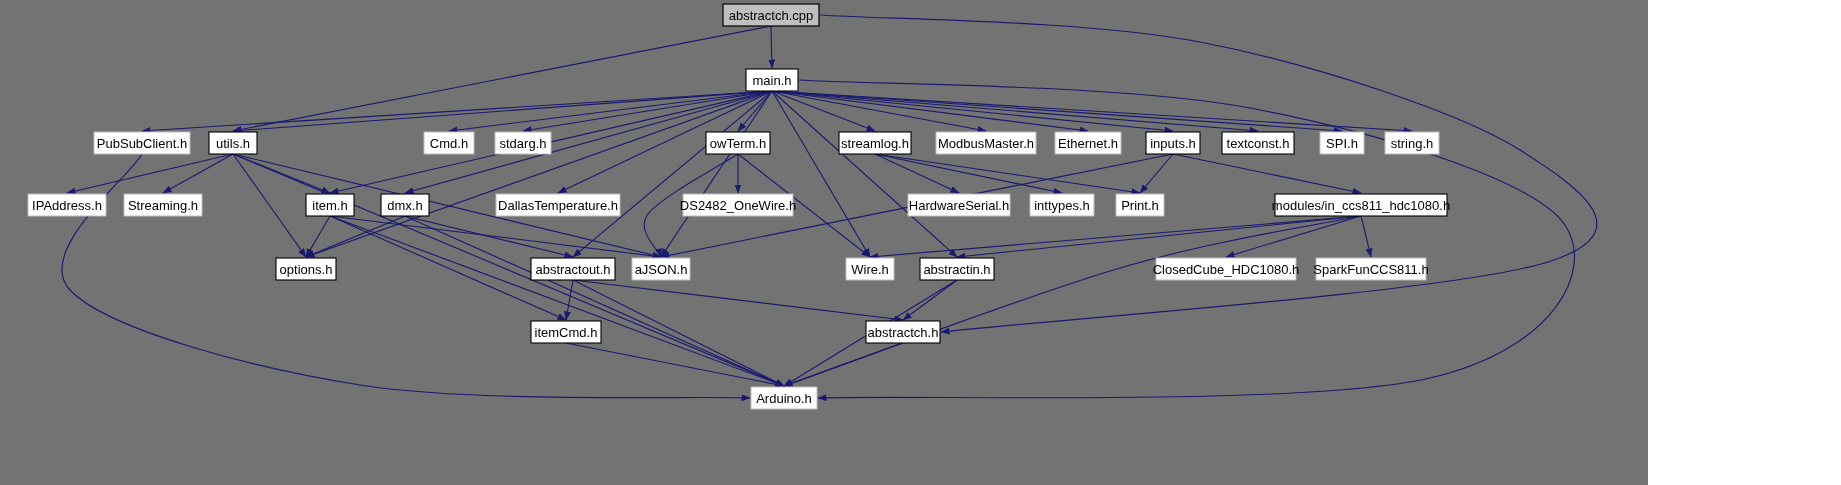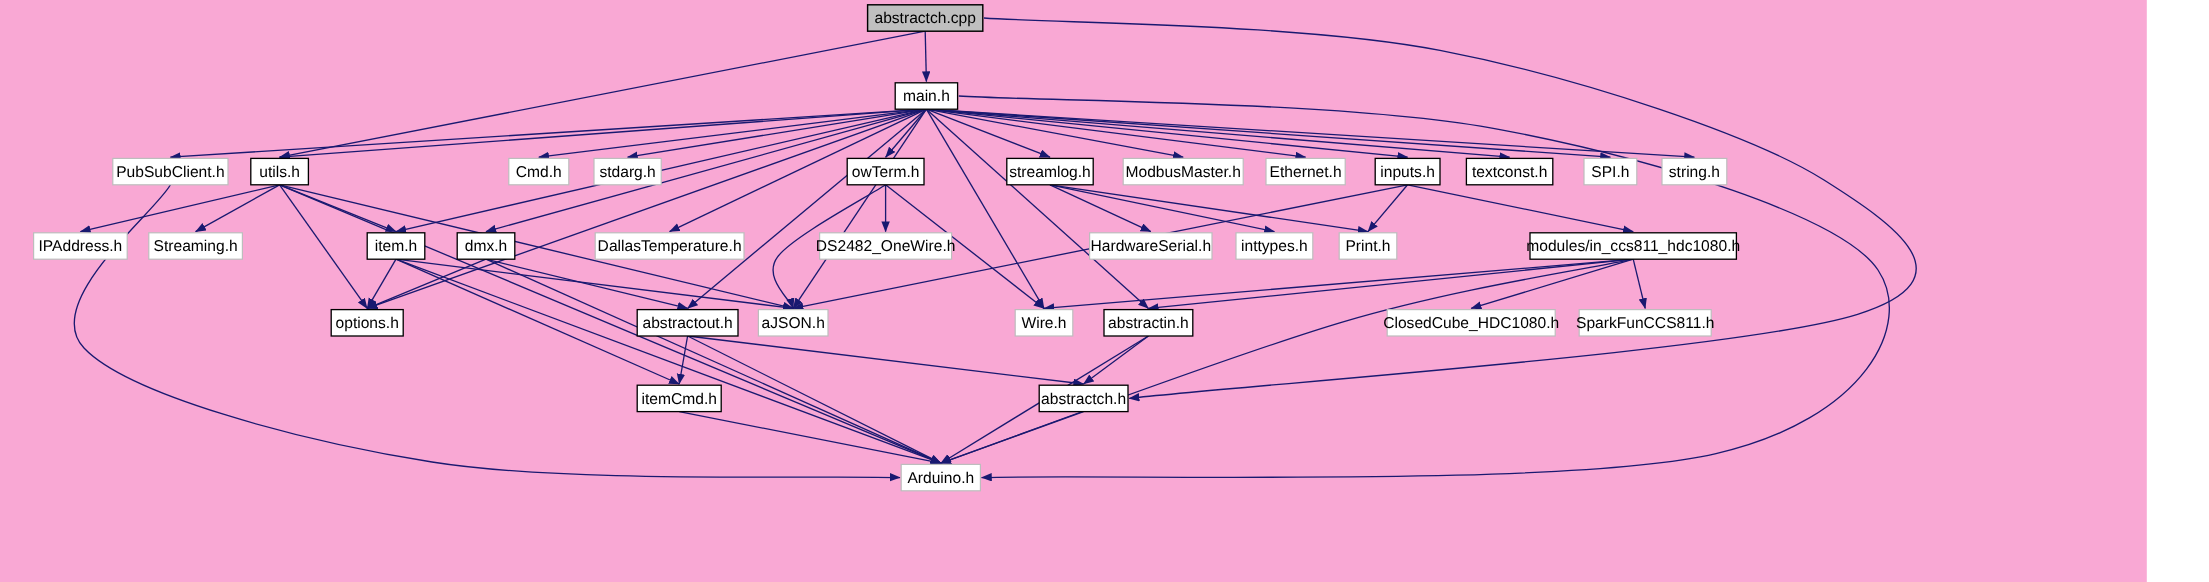--- a/index.html
+++ b/index.html
@@ -1,17 +1,17 @@
 <!DOCTYPE html>
 <html><head>
 <meta charset="utf-8">
 <style>
   html,body{margin:0;padding:0;background:#ffffff;}
   .canvas{
-    position:relative;width:1789px;height:485px;background:#f9a8d4;
+    position:relative;width:1648px;height:485px;background:#737373;
     font-family:"Liberation Sans","DejaVu Sans",sans-serif;
     overflow:hidden;
   }
   svg{display:block;}
   svg text{
     font-family:"Liberation Sans","DejaVu Sans",sans-serif;
     font-size:13px;fill:#000000;
   }
   .node rect{fill:#ffffff;}
   .node.external rect{stroke:#bdbdbd;stroke-width:1;}

